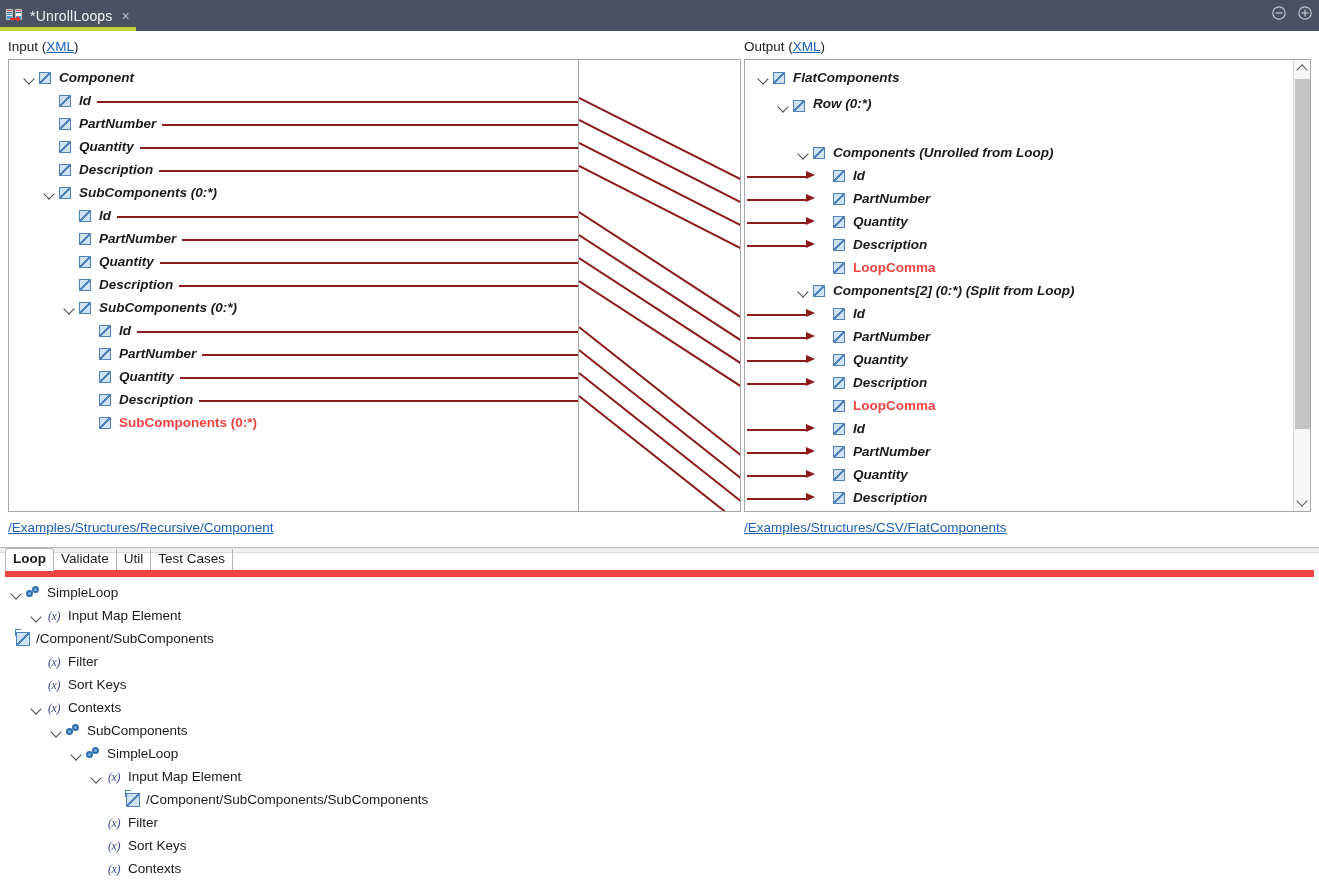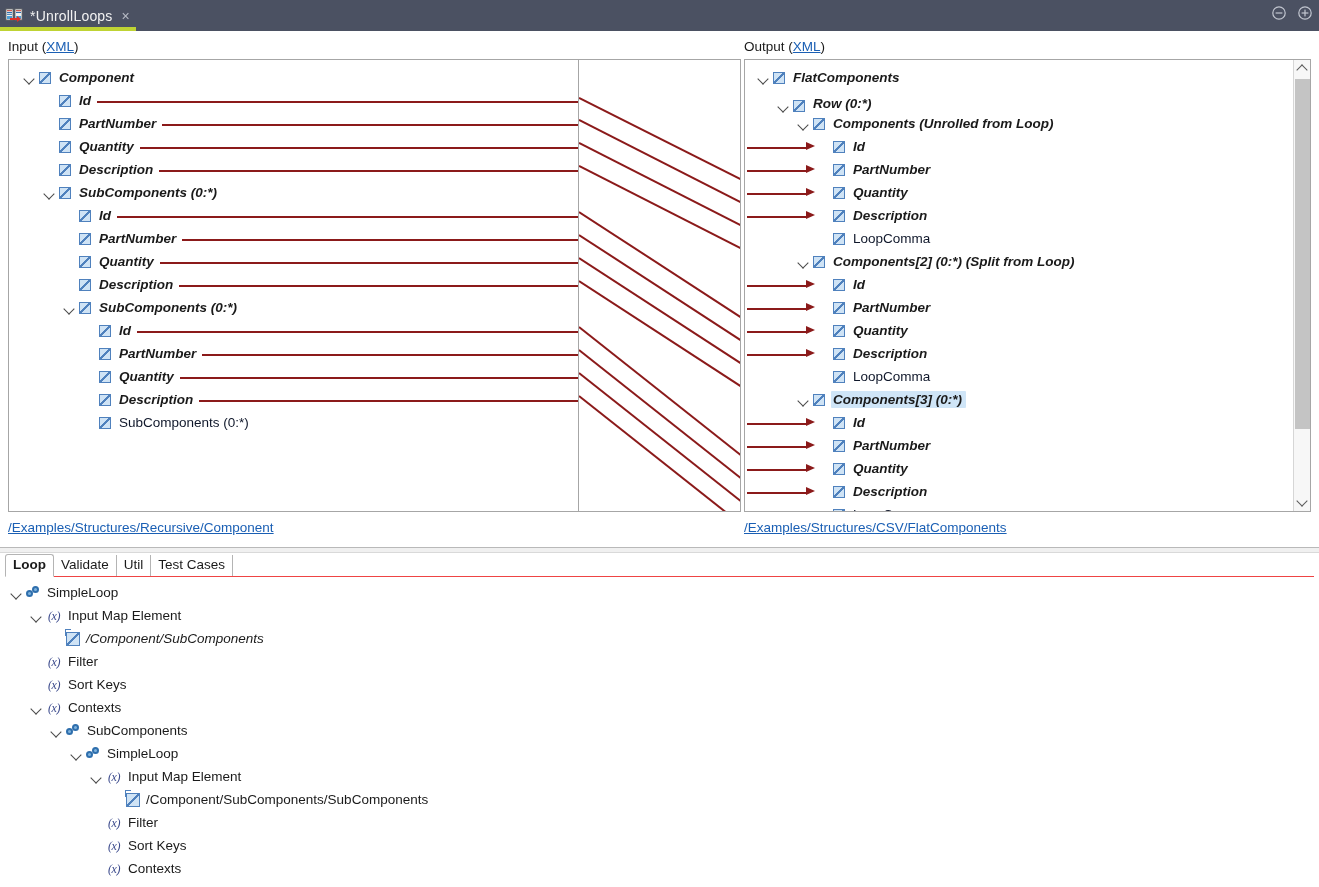--- a/index.html
+++ b/index.html
@@ -95,21 +95,21 @@
     width: 12px; height: 12px; flex: 0 0 auto; margin-right: 6px;
     border: 1px solid #4f81bd; background: #cfe3f5; position: relative;
   }
   .xicon::after {
     content:""; position:absolute; left:0; top:0; width:100%; height:100%;
     background: linear-gradient(to bottom right, transparent 44%, #4f81bd 44%, #4f81bd 56%, transparent 56%);
   }
   .nlabel-wrap { padding: 1px 4px 1px 2px; border-radius: 1px; }
   .nlabel { font-size: 13.5px; }
   .nlabel.em { font-weight: bold; font-style: italic; }
-  .nlabel.plain { font-weight: normal; font-style: normal; color: #0f172a; }
+  .nlabel.plain { font-weight: bold; font-style: normal; color: #ef4444; }
 
   
   .conn-out {
     position: absolute; height: 0; border-top: 2px solid #8b1a1a;
     left: 0; right: 0; top: 50%;
     margin-left: 2px;
     z-index: 0;
   }
   .node .lead { position: relative; flex: 1 1 auto; height: 100%; }
 
@@ -159,21 +159,21 @@
   }
 
   
   #lower {
     position: absolute; top: 553px; left: 0; right: 0; bottom: 0;
     background: #ffffff;
   }
   #tabs-row {
     position: absolute; top: 2px; left: 5px; right: 5px; height: 22px;
     display: flex; align-items: flex-end;
-    border-bottom: 1px solid #ef4444;
+    border-bottom: 7px solid #ef4444;
   }
   .ltab {
     padding: 1px 7px 2px 7px; font-size: 13.5px; cursor: pointer;
     border-right: 1px solid #b4b4b4; line-height: 18px;
     position: relative;
   }
   .ltab.active {
     font-weight: bold;
     border: 1px solid #b4b4b4; border-bottom: 1px solid #fff;
     border-top-left-radius: 3px; border-top-right-radius: 3px;
@@ -401,24 +401,62 @@
         <div class="node" style="padding-left: 12px; position: relative;">
           <span class="twisty open"></span>
           <span class="xicon"></span>
           <span class="nlabel-wrap"><span class="nlabel em">FlatComponents</span></span>
         </div>
         <div class="node" style="padding-left: 32px; position: relative; align-items: flex-end;">
           <span class="twisty open"></span>
           <span class="xicon"></span>
           <span class="nlabel-wrap"><span class="nlabel em">Row (0:*)</span></span>
         </div>
+        <div class="node" style="padding-left: 52px; position: relative; margin-top: 29px;">
+          <span class="twisty open"></span>
+          <span class="xicon"></span>
+          <span class="nlabel-wrap"><span class="nlabel em">Components (Unrolled from Loop)</span></span>
+        </div>
+        <div class="node" style="padding-left: 72px; position: relative;">
+          <span class="twisty"></span>
+          <span class="xicon"></span>
+          <span class="nlabel-wrap"><span class="nlabel em">Id</span></span>
+          <span class="arrow-in" style="left: 2px; width: 60px;"></span>
+          <span class="arrow-head" style="left: 61px;"></span>
+        </div>
+        <div class="node" style="padding-left: 72px; position: relative;">
+          <span class="twisty"></span>
+          <span class="xicon"></span>
+          <span class="nlabel-wrap"><span class="nlabel em">PartNumber</span></span>
+          <span class="arrow-in" style="left: 2px; width: 60px;"></span>
+          <span class="arrow-head" style="left: 61px;"></span>
+        </div>
+        <div class="node" style="padding-left: 72px; position: relative;">
+          <span class="twisty"></span>
+          <span class="xicon"></span>
+          <span class="nlabel-wrap"><span class="nlabel em">Quantity</span></span>
+          <span class="arrow-in" style="left: 2px; width: 60px;"></span>
+          <span class="arrow-head" style="left: 61px;"></span>
+        </div>
+        <div class="node" style="padding-left: 72px; position: relative;">
+          <span class="twisty"></span>
+          <span class="xicon"></span>
+          <span class="nlabel-wrap"><span class="nlabel em">Description</span></span>
+          <span class="arrow-in" style="left: 2px; width: 60px;"></span>
+          <span class="arrow-head" style="left: 61px;"></span>
+        </div>
+        <div class="node" style="padding-left: 72px; position: relative;">
+          <span class="twisty"></span>
+          <span class="xicon"></span>
+          <span class="nlabel-wrap"><span class="nlabel plain">LoopComma</span></span>
+        </div>
         <div class="node" style="padding-left: 52px; position: relative;">
           <span class="twisty open"></span>
           <span class="xicon"></span>
-          <span class="nlabel-wrap"><span class="nlabel em">Components (Unrolled from Loop)</span></span>
+          <span class="nlabel-wrap"><span class="nlabel em">Components[2] (0:*) (Split from Loop)</span></span>
         </div>
         <div class="node" style="padding-left: 72px; position: relative;">
           <span class="twisty"></span>
           <span class="xicon"></span>
           <span class="nlabel-wrap"><span class="nlabel em">Id</span></span>
           <span class="arrow-in" style="left: 2px; width: 60px;"></span>
           <span class="arrow-head" style="left: 61px;"></span>
         </div>
         <div class="node" style="padding-left: 72px; position: relative;">
           <span class="twisty"></span>
@@ -438,63 +476,20 @@
           <span class="twisty"></span>
           <span class="xicon"></span>
           <span class="nlabel-wrap"><span class="nlabel em">Description</span></span>
           <span class="arrow-in" style="left: 2px; width: 60px;"></span>
           <span class="arrow-head" style="left: 61px;"></span>
         </div>
         <div class="node" style="padding-left: 72px; position: relative;">
           <span class="twisty"></span>
           <span class="xicon"></span>
           <span class="nlabel-wrap"><span class="nlabel plain">LoopComma</span></span>
-        </div>
-        <div class="node" style="padding-left: 52px; position: relative;">
-          <span class="twisty open"></span>
-          <span class="xicon"></span>
-          <span class="nlabel-wrap"><span class="nlabel em">Components[2] (0:*) (Split from Loop)</span></span>
-        </div>
-        <div class="node" style="padding-left: 72px; position: relative;">
-          <span class="twisty"></span>
-          <span class="xicon"></span>
-          <span class="nlabel-wrap"><span class="nlabel em">Id</span></span>
-          <span class="arrow-in" style="left: 2px; width: 60px;"></span>
-          <span class="arrow-head" style="left: 61px;"></span>
-        </div>
-        <div class="node" style="padding-left: 72px; position: relative;">
-          <span class="twisty"></span>
-          <span class="xicon"></span>
-          <span class="nlabel-wrap"><span class="nlabel em">PartNumber</span></span>
-          <span class="arrow-in" style="left: 2px; width: 60px;"></span>
-          <span class="arrow-head" style="left: 61px;"></span>
-        </div>
-        <div class="node" style="padding-left: 72px; position: relative;">
-          <span class="twisty"></span>
-          <span class="xicon"></span>
-          <span class="nlabel-wrap"><span class="nlabel em">Quantity</span></span>
-          <span class="arrow-in" style="left: 2px; width: 60px;"></span>
-          <span class="arrow-head" style="left: 61px;"></span>
-        </div>
-        <div class="node" style="padding-left: 72px; position: relative;">
-          <span class="twisty"></span>
-          <span class="xicon"></span>
-          <span class="nlabel-wrap"><span class="nlabel em">Description</span></span>
-          <span class="arrow-in" style="left: 2px; width: 60px;"></span>
-          <span class="arrow-head" style="left: 61px;"></span>
-        </div>
-        <div class="node" style="padding-left: 72px; position: relative;">
-          <span class="twisty"></span>
-          <span class="xicon"></span>
-          <span class="nlabel-wrap"><span class="nlabel plain">LoopComma</span></span>
-        </div>
-        <div class="node sel" style="padding-left: 52px; position: relative;">
-          <span class="twisty open"></span>
-          <span class="xicon"></span>
-          <span class="nlabel-wrap"><span class="nlabel em">Components[3] (0:*)</span></span>
         </div>
         <div class="node" style="padding-left: 72px; position: relative;">
           <span class="twisty"></span>
           <span class="xicon"></span>
           <span class="nlabel-wrap"><span class="nlabel em">Id</span></span>
           <span class="arrow-in" style="left: 2px; width: 60px;"></span>
           <span class="arrow-head" style="left: 61px;"></span>
         </div>
         <div class="node" style="padding-left: 72px; position: relative;">
           <span class="twisty"></span>
@@ -554,21 +549,21 @@
           <i></i>
           <b></b>
         </span>
         <span class="ltext">SimpleLoop</span>
       </div>
       <div class="lnode" style="padding-left: 30px;">
         <span class="twisty open"></span>
         <span class="fx">(x)</span>
         <span class="ltext">Input Map Element</span>
       </div>
-      <div class="lnode" style="padding-left: 50px; font-style: italic;">
+      <div class="lnode" style="">
         <span class="twisty"></span>
         <span class="xmlicon"></span>
         <span class="ltext">/Component/SubComponents</span>
       </div>
       <div class="lnode" style="padding-left: 30px;">
         <span class="twisty"></span>
         <span class="fx">(x)</span>
         <span class="ltext">Filter</span>
       </div>
       <div class="lnode" style="padding-left: 30px;">

